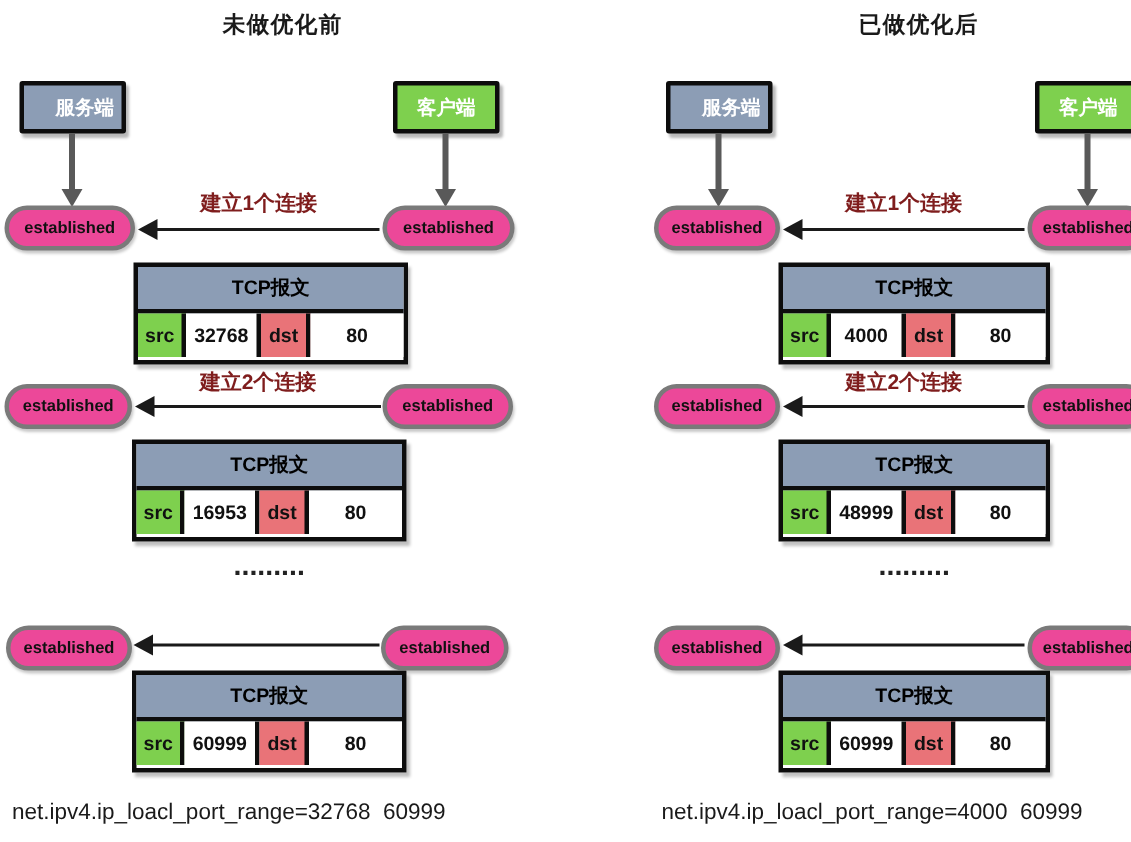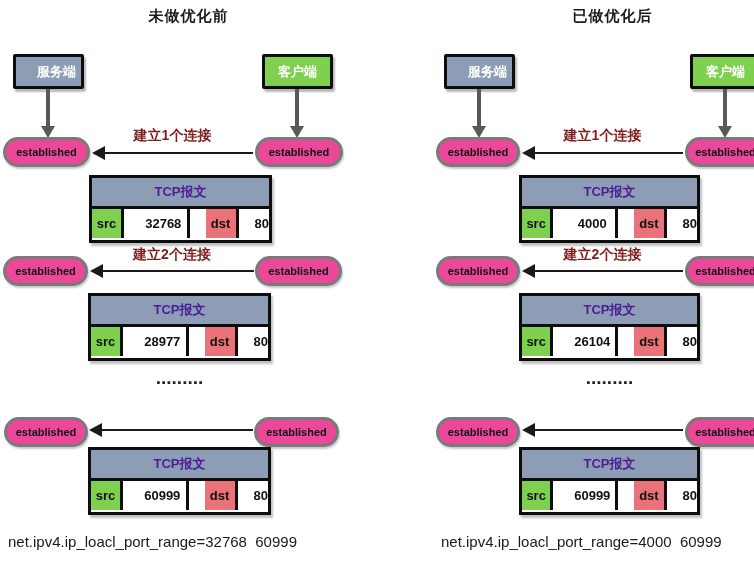--- a/index.html
+++ b/index.html
@@ -96,26 +96,26 @@
   .tcp {
     position: absolute;
     border: 3px solid #0d0d0d;
     background: #ffffff;
     box-shadow: 2px 3px 2px rgba(0,0,0,0.25);
   }
   .tcp-h {
     height: 31px;
     background: var(--server_fill);
     border-bottom: 3px solid #0d0d0d;
-    color: #4c1d95;
+    color: #000000;
     font-weight: bold;
     font-size: 13px;
     display: flex; align-items: center; justify-content: center;
   }
-  .tcp-r { display: flex; height: 29px; margin-bottom: 2px; gap: 16px; }
+  .tcp-r { display: flex; height: 29px; margin-bottom: 2px; }
   .cell {
     display: flex; align-items: center; justify-content: center;
     font-weight: bold;
     font-size: 13px;
     color: #111111;
     border-right: 3px solid #0d0d0d;
     background: #ffffff;
   }
   .cell:last-child { border-right: none; }
   .c-src { width: 32px; background: var(--src_fill); }
@@ -184,21 +184,21 @@
     <div class="rowlabel" style="left:90px;top:246px;width:164px">建立2个连接</div>
     <div class="harrow" style="left:90px;top:264px;width:164px">
       <i class="hline"></i>
       <i class="hhead"></i>
     </div>
 
     <div class="tcp" style="left:88px;top:293px;width:183px">
       <div class="tcp-h">TCP报文</div>
       <div class="tcp-r">
         <div class="cell c-src">src</div>
-        <div class="cell c-p1">28977</div>
+        <div class="cell c-p1">16953</div>
         <div class="cell c-dst">dst</div>
         <div class="cell c-p2">80</div>
       </div>
     </div>
 
     <div class="dots" style="left:88px;top:367px;width:183px">.........</div>
 
     <div class="pill" style="left:4px;top:417px;width:84px">established</div>
     <div class="pill" style="left:254px;top:417px;width:85px">established</div>
     <div class="harrow" style="left:89px;top:423px;width:164px">
@@ -257,21 +257,21 @@
     <div class="rowlabel" style="left:128px;top:246px;width:161px">建立2个连接</div>
     <div class="harrow" style="left:128px;top:264px;width:161px">
       <i class="hline"></i>
       <i class="hhead"></i>
     </div>
 
     <div class="tcp" style="left:125px;top:293px;width:181px">
       <div class="tcp-h">TCP报文</div>
       <div class="tcp-r">
         <div class="cell c-src">src</div>
-        <div class="cell c-p1">26104</div>
+        <div class="cell c-p1">48999</div>
         <div class="cell c-dst">dst</div>
         <div class="cell c-p2">80</div>
       </div>
     </div>
 
     <div class="dots" style="left:125px;top:367px;width:181px">.........</div>
 
     <div class="pill" style="left:42px;top:417px;width:84px">established</div>
     <div class="pill" style="left:291px;top:417px;width:81px">established</div>
     <div class="harrow" style="left:128px;top:423px;width:161px">

